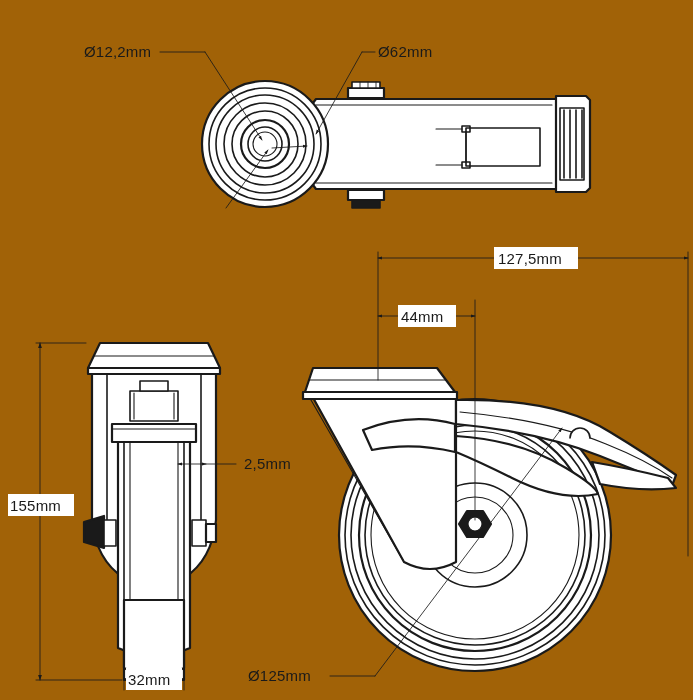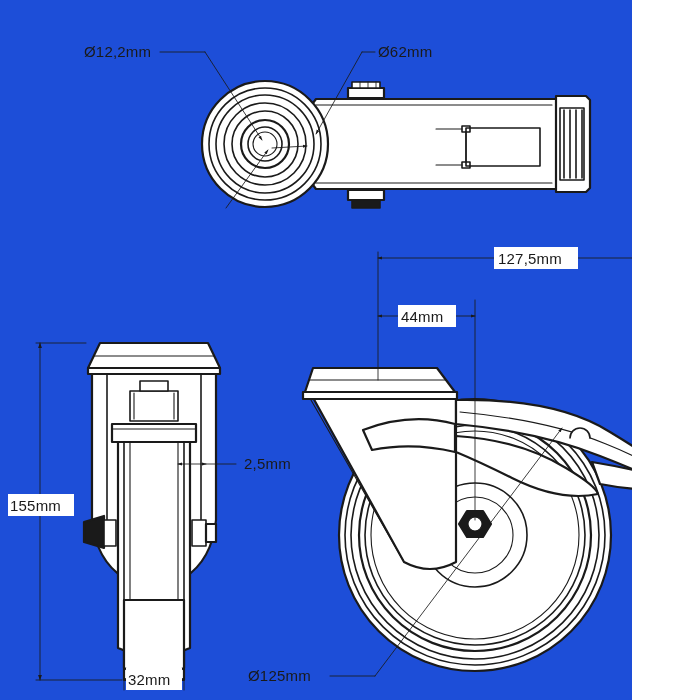--- a/index.html
+++ b/index.html
@@ -5,23 +5,23 @@
   html, body {
     margin: 0;
     padding: 0;
     background: #ffffff;
   }
   body {
     font-family: "Liberation Sans", sans-serif;
   }
   #drawing-sheet {
     position: relative;
-    width: 632px;
+    width: 693px;
     height: 700px;
-    background: #1d4ed8;
+    background: #a16207;
     overflow: hidden;
   }
   #drawing-sheet svg {
     display: block;
   }
   .ln {
     fill: none;
     stroke: #1a1a1a;
     stroke-linecap: round;
     stroke-linejoin: round;

